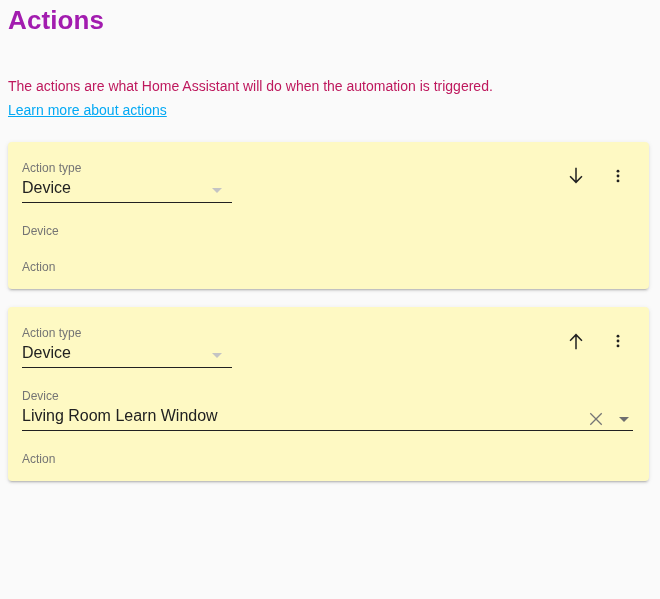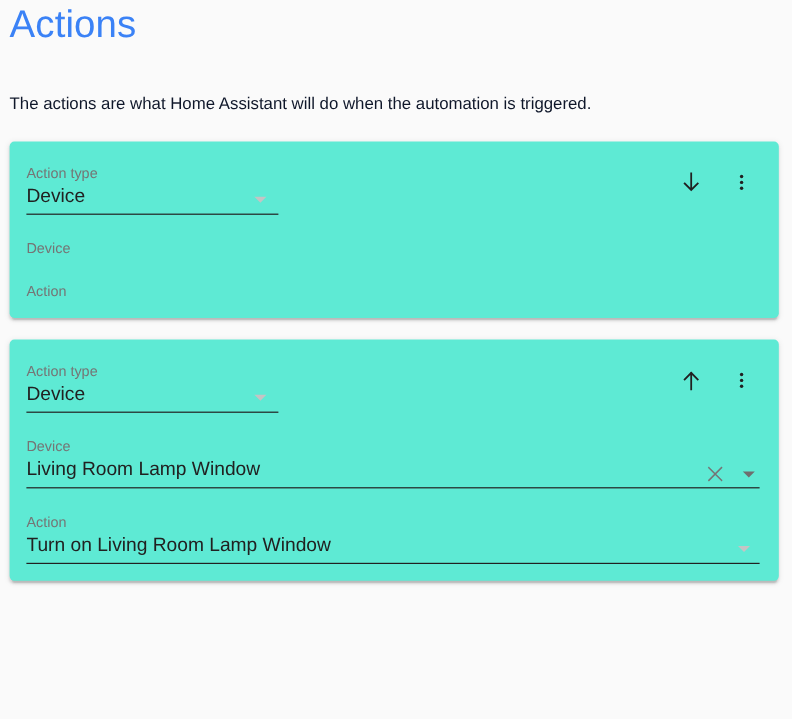--- a/index.html
+++ b/index.html
@@ -15,54 +15,54 @@
     color: #212121;
     overflow: hidden;
     position: relative;
   }
 
   
   .page-header {
     padding: 4px 8px 0 8px;
   }
   .page-title {
-    font-size: 32px;
+    font-size: 26px;
     line-height: 32px;
-    font-weight: 400;
-    color: #3b82f6;
+    font-weight: 700;
+    color: #a21caf;
     margin: 0;
     letter-spacing: 0.1px;
   }
   .intro-block {
     padding: 0 8px;
     margin-top: 40px;
   }
   .intro-text {
     font-size: 14px;
     line-height: 20px;
-    color: #0f172a;
+    color: #be185d;
     margin: 0;
   }
   .learn-more-link {
     display: inline-block;
     margin-top: 4px;
     font-size: 14px;
     line-height: 20px;
     color: #03a9f4;
     text-decoration: underline;
     cursor: pointer;
   }
 
   
   .cards-wrap {
     margin-top: 22px;
     padding: 0 11px 0 8px;
   }
   .action-card {
-    background: #5eead4;
+    background: #fef9c3;
     border-radius: 4px;
     box-shadow: 0 2px 2px 0 rgba(0,0,0,0.10),
                 0 1px 5px 0 rgba(0,0,0,0.08),
                 0 3px 1px -2px rgba(0,0,0,0.12);
     padding: 16px 16px 14px 14px;
     position: relative;
     box-sizing: border-box;
   }
   .action-card + .action-card {
     margin-top: 18px;
@@ -163,20 +163,21 @@
 </style>
 </head>
 <body>
 
 <div class="page-header">
   <h1 class="page-title">Actions</h1>
 </div>
 
 <div class="intro-block">
   <p class="intro-text">The actions are what Home Assistant will do when the automation is triggered.</p>
+  <a class="learn-more-link">Learn more about actions</a>
 </div>
 
 <div class="cards-wrap">
 
   <div class="action-card">
     <div class="card-top">
 
       <div class="field field-type">
         <span class="field-label">Action type</span>
         <div class="field-control">
@@ -233,32 +234,28 @@
             <circle cx="12" cy="12" r="1.9" fill="#212121"></circle>
             <circle cx="12" cy="18.5" r="1.9" fill="#212121"></circle>
           </svg>
         </button>
       </div>
     </div>
 
     <div class="field field-wide">
       <span class="field-label">Device</span>
       <div class="field-control">
-        <span class="field-value">Living Room Lamp Window</span>
+        <span class="field-value">Living Room Learn Window</span>
         <span class="clear-x">
           <svg width="18" height="18" viewBox="0 0 24 24">
             <path d="M5 5 L19 19 M19 5 L5 19" fill="none" stroke="#757575" stroke-width="1.7" stroke-linecap="square"></path>
           </svg>
         </span>
         <span class="tri dark tri-right"></span>
       </div>
     </div>
 
     <div class="field field-wide field-action">
       <span class="field-label">Action</span>
-      <div class="field-control">
-        <span class="field-value">Turn on Living Room Lamp Window</span>
-        <span class="tri"></span>
-      </div>
     </div>
   </div>
 
 </div>
 
 </body></html>

